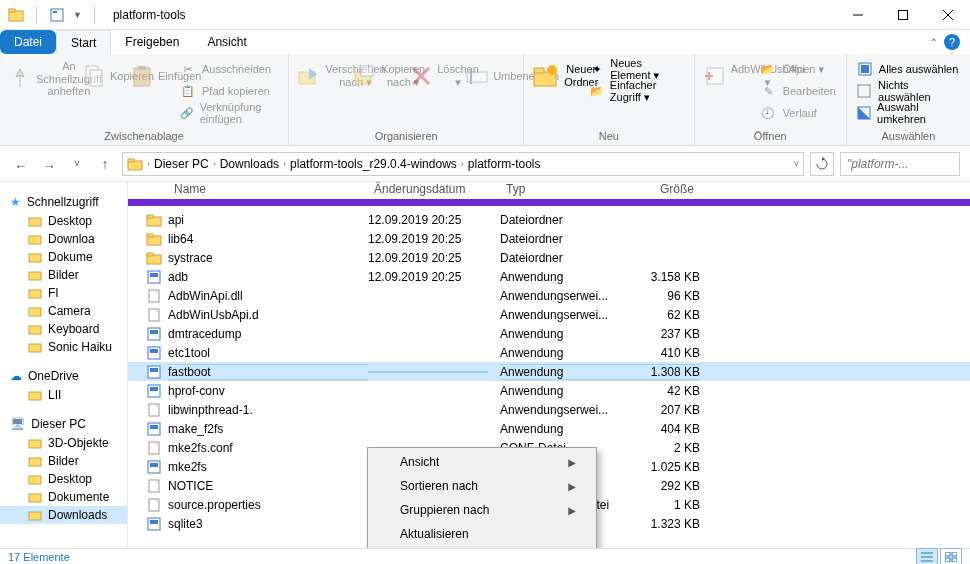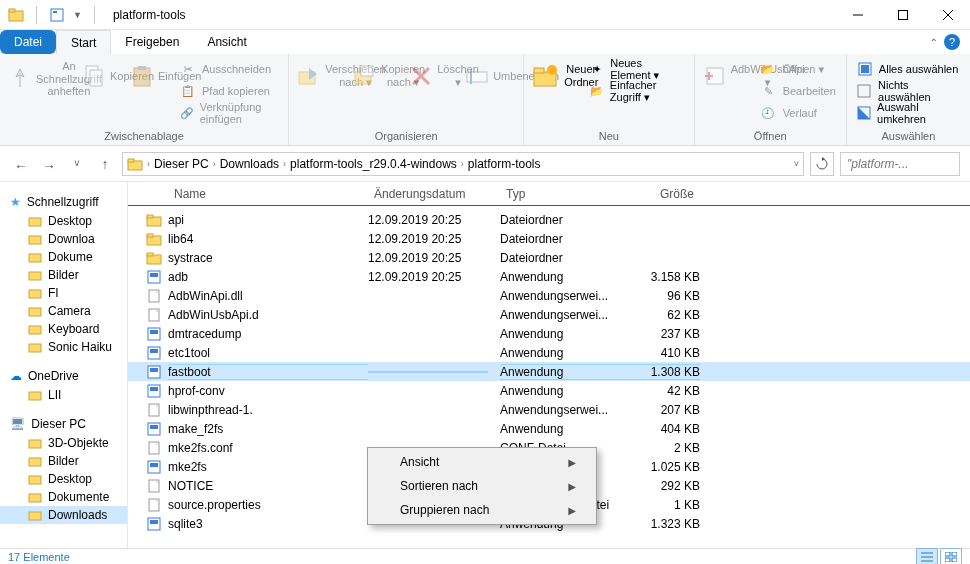--- a/index.html
+++ b/index.html
@@ -51,21 +51,21 @@
 .sidebar { width: 128px; border-right: 1px solid #e8e8e8; overflow: hidden; padding-top: 10px; font-size: 12px; }
 .sidebar .hdr { display: flex; align-items: center; gap: 6px; padding: 3px 6px 3px 10px; }
 .sidebar .item { display: flex; align-items: center; gap: 6px; padding: 2px 6px 2px 28px; white-space: nowrap; overflow: hidden; }
 .sidebar .item.sel { background: #cde8ff; }
 .sidebar .spacer { height: 10px; }
 .star { color: #40a0ff; }
 .cloud { color: #0078d7; }
 .pc { color: #6a8caf; }
 
 .files { flex: 1; overflow: hidden; position: relative; }
-.filehdr { display: flex; border-bottom: 1px solid #6d28d9; font-size: 12px; color: #555; height: 24px; align-items: center; padding-left: 40px; }
+.filehdr { display: flex; border-bottom: 7px solid #6d28d9; font-size: 12px; color: #555; height: 24px; padding-left: 40px; }
 .filehdr div { padding: 0 6px; }
 .col-name { width: 200px; }
 .col-date { width: 120px; }
 .col-type { width: 120px; margin-left: 12px; }
 .col-size { width: 80px; text-align: right; }
 .filelist { padding-top: 4px; }
 .filerow { display: flex; align-items: center; height: 19px; padding-left: 18px; font-size: 12px; }
 .filerow .ico { width: 18px; text-align: center; margin-right: 4px; }
 .filerow.sel { background: #cde8ff; }
 .filerow.sel .col-name, .filerow.sel .col-date, .filerow.sel .col-type, .filerow.sel .col-size { border-top:1px solid #99d1ff; border-bottom:1px solid #99d1ff; }
@@ -719,20 +719,23 @@
           <span class="arr">▶</span>
         </div>
         <div class="mi">
           <span>Sortieren nach</span>
           <span class="arr">▶</span>
         </div>
         <div class="mi">
           <span>Gruppieren nach</span>
           <span class="arr">▶</span>
         </div>
+        <div class="mi">
+          <span>Aktualisieren</span>
+        </div>
       </div>
   </div>
 </div>
 
 <div class="status">
   <span>17 Elemente</span>
   <div class="viewbtns">
     <div class="vb active">
         <svg width="12" height="10">
           <line x1="0" y1="1" x2="12" y2="1" stroke="#1979ca"></line>

